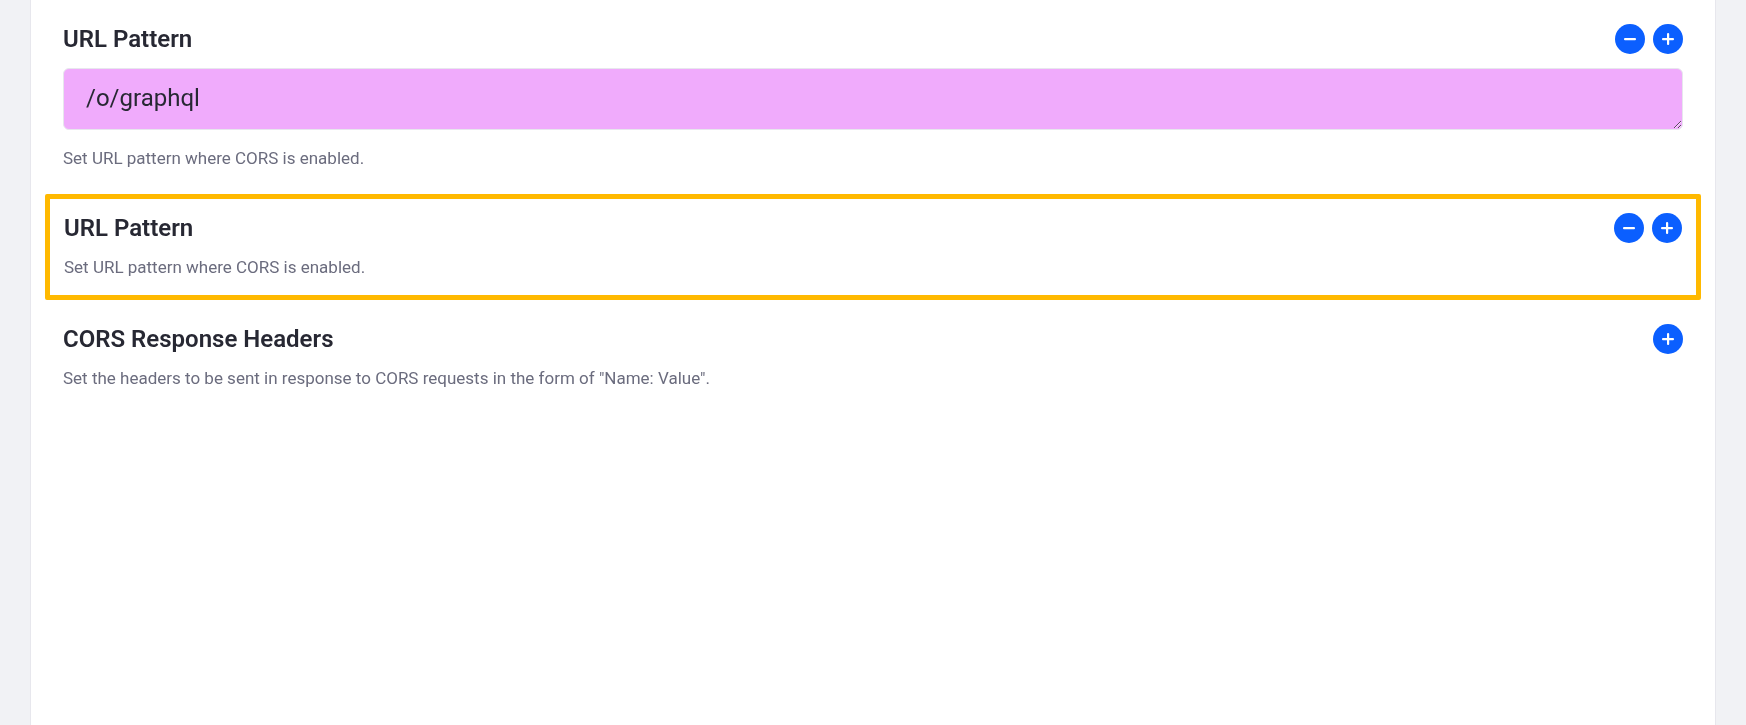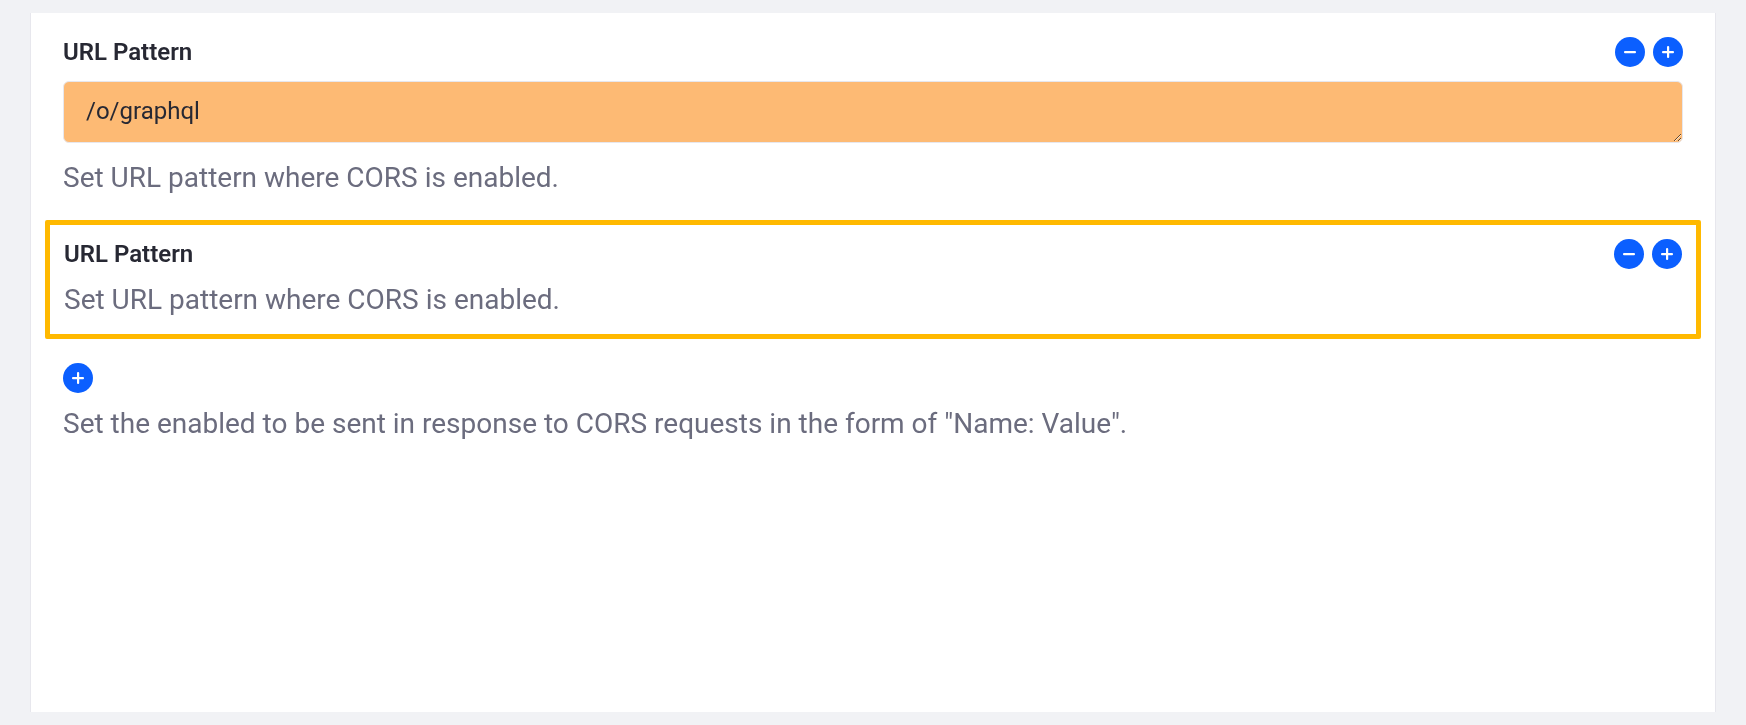--- a/index.html
+++ b/index.html
@@ -5,21 +5,21 @@
     * { box-sizing: border-box; margin: 0; padding: 0; }
     body {
       font-family: -apple-system, BlinkMacSystemFont, "Segoe UI", Roboto, Helvetica, Arial, sans-serif;
       background: #f1f2f5;
       width: 1746px;
       height: 725px;
       overflow: hidden;
     }
     .outer-container {
       background: #f1f2f5;
-      padding: 13px 30px;
+      padding: 0 30px;
       height: 100%;
     }
     .panel {
       background: #ffffff;
       border-left: 1px solid #e7e7ed;
       border-right: 1px solid #e7e7ed;
       padding: 0 32px;
       height: 100%;
     }
     .field-group {
@@ -53,31 +53,31 @@
       color: #fff;
     }
     .icon-btn svg {
       display: block;
     }
     .textarea-field {
       width: 100%;
       min-height: 62px;
       border: 1px solid #e7e7ed;
       border-radius: 6px;
-      background: #fdba74;
+      background: #f0abfc;
       padding: 14px 22px;
       font-size: 24px;
       color: #272833;
       font-family: inherit;
       resize: both;
       line-height: 1.3;
     }
     .help-text {
       margin-top: 14px;
-      font-size: 28px;
+      font-size: 17px;
       color: #6b6c7e;
       font-weight: 400;
     }
     .highlighted {
       border: 5px solid #ffb900;
       border-radius: 2px;
       margin: 14px -18px 14px -18px;
       padding: 14px 14px 18px 14px;
     }
     .highlighted .field-group { padding: 0; }
@@ -129,26 +129,27 @@
                 </svg>
             </div>
           </div>
         </div>
         <div class="help-text">Set URL pattern where CORS is enabled.</div>
       </div>
     </div>
 
     <div class="field-group cors-section">
       <div class="field-header">
+        <label class="field-label">CORS Response Headers</label>
         <div class="actions">
           <div class="icon-btn">
             <svg width="14" height="14" viewBox="0 0 14 14">
                 <rect x="1" y="6" width="12" height="2.2" rx="1" fill="#fff"></rect>
                 <rect x="6" y="1" width="2.2" height="12" rx="1" fill="#fff"></rect>
               </svg>
           </div>
         </div>
       </div>
-      <div class="help-text">Set the enabled to be sent in response to CORS requests in the form of "Name: Value".</div>
+      <div class="help-text">Set the headers to be sent in response to CORS requests in the form of "Name: Value".</div>
     </div>
 
   </div>
 </div>
 
 </body></html>

